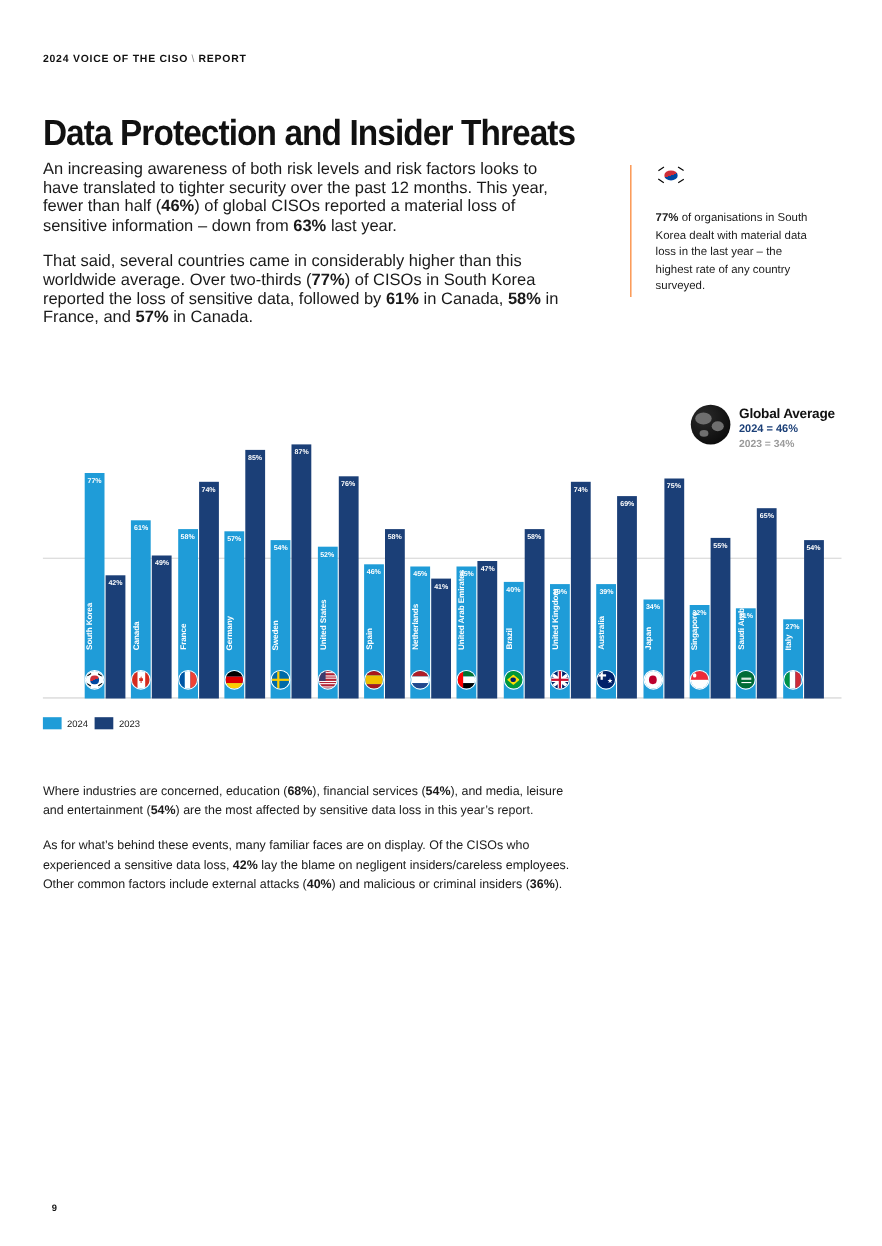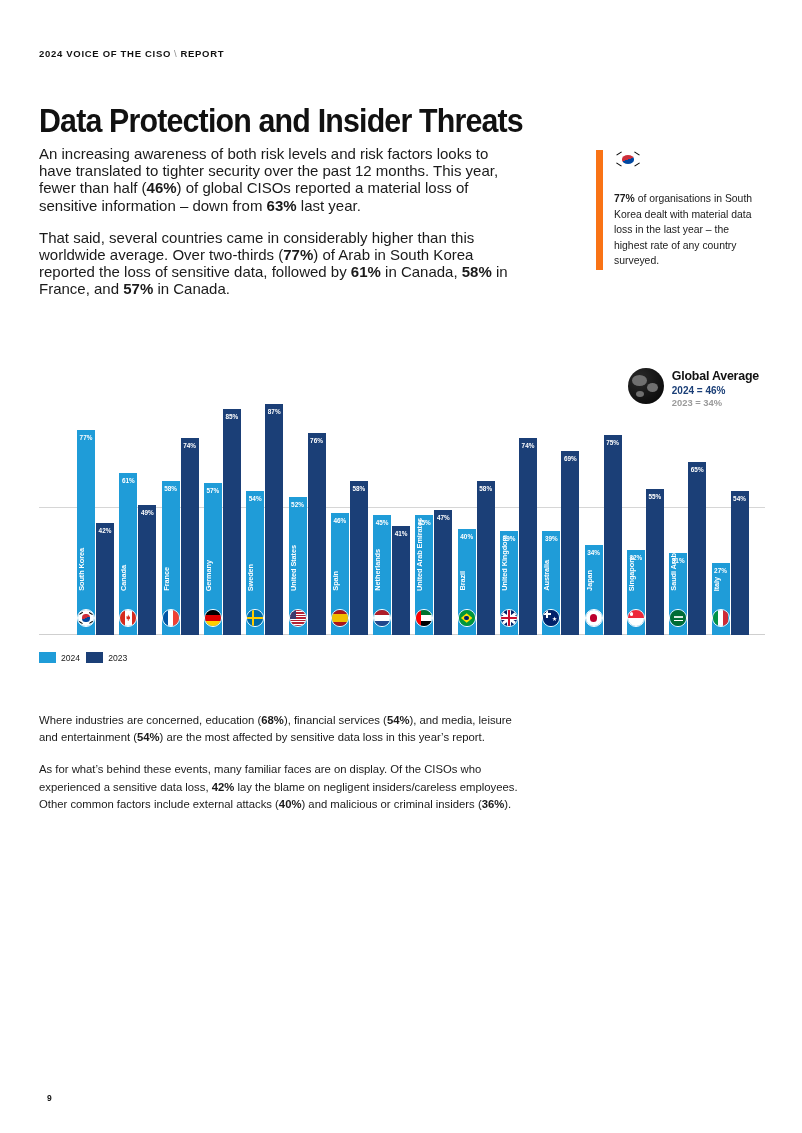--- a/index.html
+++ b/index.html
@@ -61,24 +61,24 @@
     font-size: 15px;
     line-height: 17.2px;
     color: #1a1a1a;
   }
   .intro p { margin: 0 0 15px 0; }
   .intro b { font-weight: bold; }
   
   .pull {
     position: absolute;
     top: 150px;
-    left: 557px;
+    left: 534px;
     width: 150px;
-    border-left: 7px solid #f97316;
-    padding-left: 11px;
+    border-left: 1px solid #f97316;
+    padding-left: 22px;
     min-height: 120px;
   }
   .pull .flag {
     width: 28px;
     height: 19px;
     margin-bottom: 22px;
     position: relative;
   }
   .pull .ptext {
     font-size: 10.4px;
@@ -327,21 +327,21 @@
   <div class="content">
 
     <div class="kicker">
       <span>2024 VOICE OF THE CISO</span><span class="sep">\</span><span>REPORT</span>
     </div>
 
     <h1 class="title">Data Protection and Insider Threats</h1>
 
     <div class="intro">
       <p><span>An increasing awareness of both risk levels and risk factors looks to have translated to tighter security over the past 12 months. This year, fewer than half (</span><b>46%</b><span>) of global CISOs reported a material loss of sensitive information – down from </span><b>63%</b><span> last year.</span></p>
-      <p><span>That said, several countries came in considerably higher than this worldwide average. Over two-thirds (</span><b>77%</b><span>) of Arab in South Korea reported the loss of sensitive data, followed by </span><b>61%</b><span> in Canada, </span><b>58%</b><span> in France, and </span><b>57%</b><span> in Canada.</span></p>
+      <p><span>That said, several countries came in considerably higher than this worldwide average. Over two-thirds (</span><b>77%</b><span>) of CISOs in South Korea reported the loss of sensitive data, followed by </span><b>61%</b><span> in Canada, </span><b>58%</b><span> in France, and </span><b>57%</b><span> in Canada.</span></p>
     </div>
 
     <div class="pull">
       <div class="flag">
         <div class="fl flag-kr">
           <div class="circ"></div>
             <div class="b1"></div>
             <div class="b2"></div>
             <div class="b3"></div>
             <div class="b4"></div>

